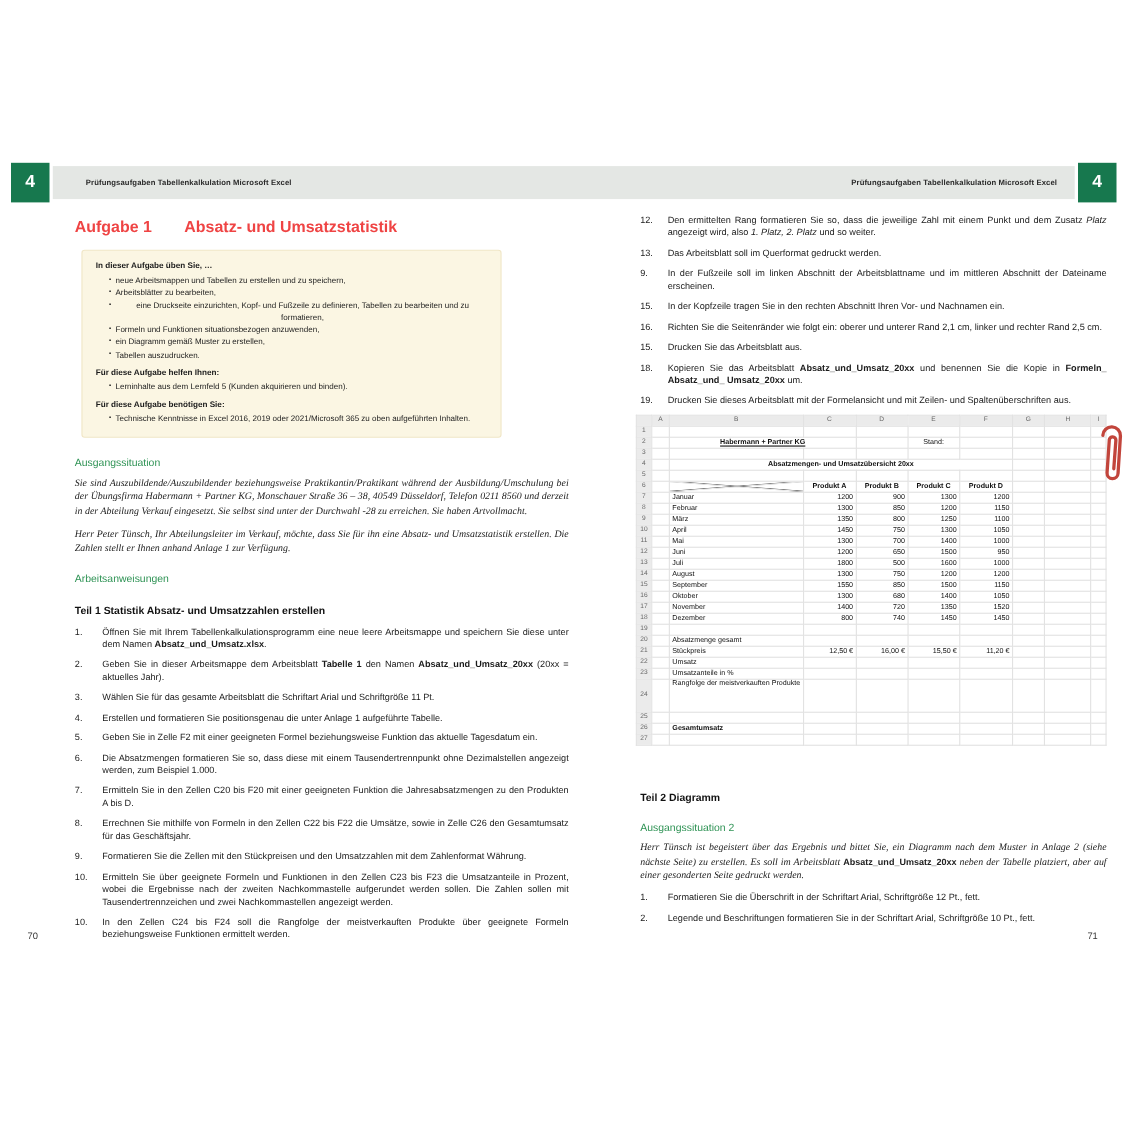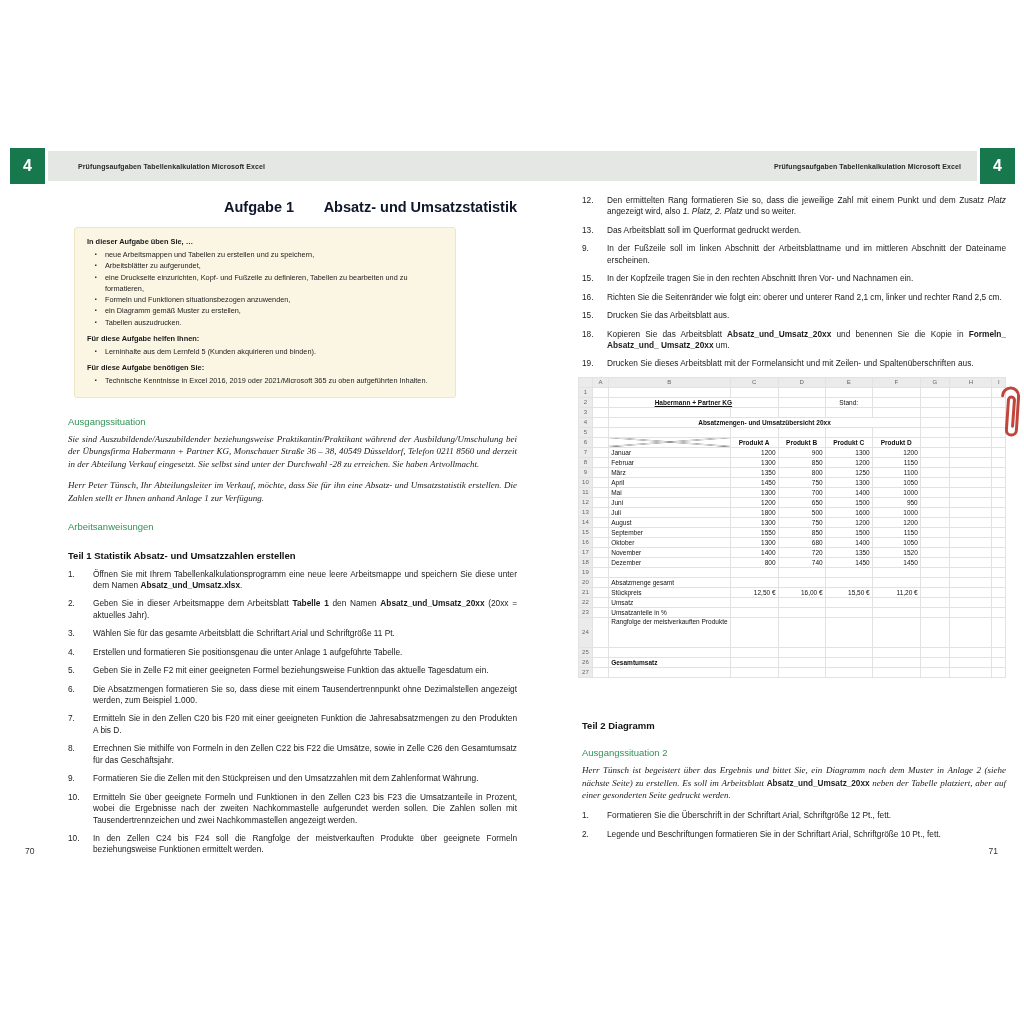--- a/index.html
+++ b/index.html
@@ -15,31 +15,31 @@
        display:flex;align-items:center;justify-content:space-between;padding:0 14px;box-sizing:border-box;}
   .bar-t{font-size:7px;font-weight:bold;color:#2a2a2a;letter-spacing:.1px;}
   .bar .left{margin-left:16px;}
   .bar .right{margin-right:2px;}
 
   
   .page{position:absolute;top:195px;}
   .page-left{left:62px;width:455px;}
   .page-right{left:557px;width:430px;margin-left:19px;}
 
-  h1.aufgabe{margin:4px 0 12px 6px;font-size:14.5px;color:#0f172a;font-weight:bold;text-align:right;}
+  h1.aufgabe{margin:4px 0 12px 6px;font-size:14.5px;color:#ef4444;font-weight:bold;}
   h1.aufgabe .t-label{margin-right:26px;}
   h2.green{font-size:9.5px;font-weight:normal;color:#2f9355;margin:16px 0 6px 6px;}
   h3.teil{font-size:9.5px;font-weight:bold;color:#111;margin:18px 0 8px 6px;}
 
   
   .infobox{background:#fbf6e3;border:1px solid #f0e6c6;border-radius:3px;
            margin:0 0 18px 12px;width:382px;padding:9px 10px 10px 12px;box-sizing:border-box;}
   .infobox .lead{font-size:7.4px;font-weight:bold;margin:6px 0 3px 0;}
   .infobox .lead:first-child{margin-top:0;}
-  .bullet{display:flex;font-size:7.3px;line-height:1.55;margin-left:8px;}
+  .bullet{display:flex;font-size:7.3px;line-height:1.55;margin-left:8px;text-align:center;}
   .bullet .bq{width:10px;flex-shrink:0;font-size:5.5px;padding-top:1px;}
 
   p.serif{font-family:"Liberation Serif",serif;font-style:italic;font-size:9px;line-height:1.42;
           text-align:justify;margin:0 0 8px 6px;color:#222;}
   p.serif .b{font-family:"Liberation Sans",sans-serif;font-style:normal;font-weight:bold;font-size:8.2px;}
 
   ol.steps{list-style:none;margin:0;padding:0 0 0 6px;}
   ol.steps li{display:flex;margin-bottom:7px;font-size:8.3px;line-height:1.38;}
   ol.steps .num{width:25px;flex-shrink:0;}
   ol.steps .txt{flex:1;text-align:justify;}
@@ -97,21 +97,21 @@
     </h1>
 
     <div class="infobox" id="infobox">
         <div class="lead">In dieser Aufgabe üben Sie, …</div>
         <div class="bullet">
           <span class="bq">▪</span>
           <span>neue Arbeitsmappen und Tabellen zu erstellen und zu speichern,</span>
         </div>
         <div class="bullet">
           <span class="bq">▪</span>
-          <span>Arbeitsblätter zu aufgerundet,</span>
+          <span>Arbeitsblätter zu bearbeiten,</span>
         </div>
         <div class="bullet">
           <span class="bq">▪</span>
           <span>eine Druckseite einzurichten, Kopf- und Fußzeile zu definieren, Tabellen zu bearbeiten und zu formatieren,</span>
         </div>
         <div class="bullet">
           <span class="bq">▪</span>
           <span>Formeln und Funktionen situationsbezogen anzuwenden,</span>
         </div>
         <div class="bullet">

